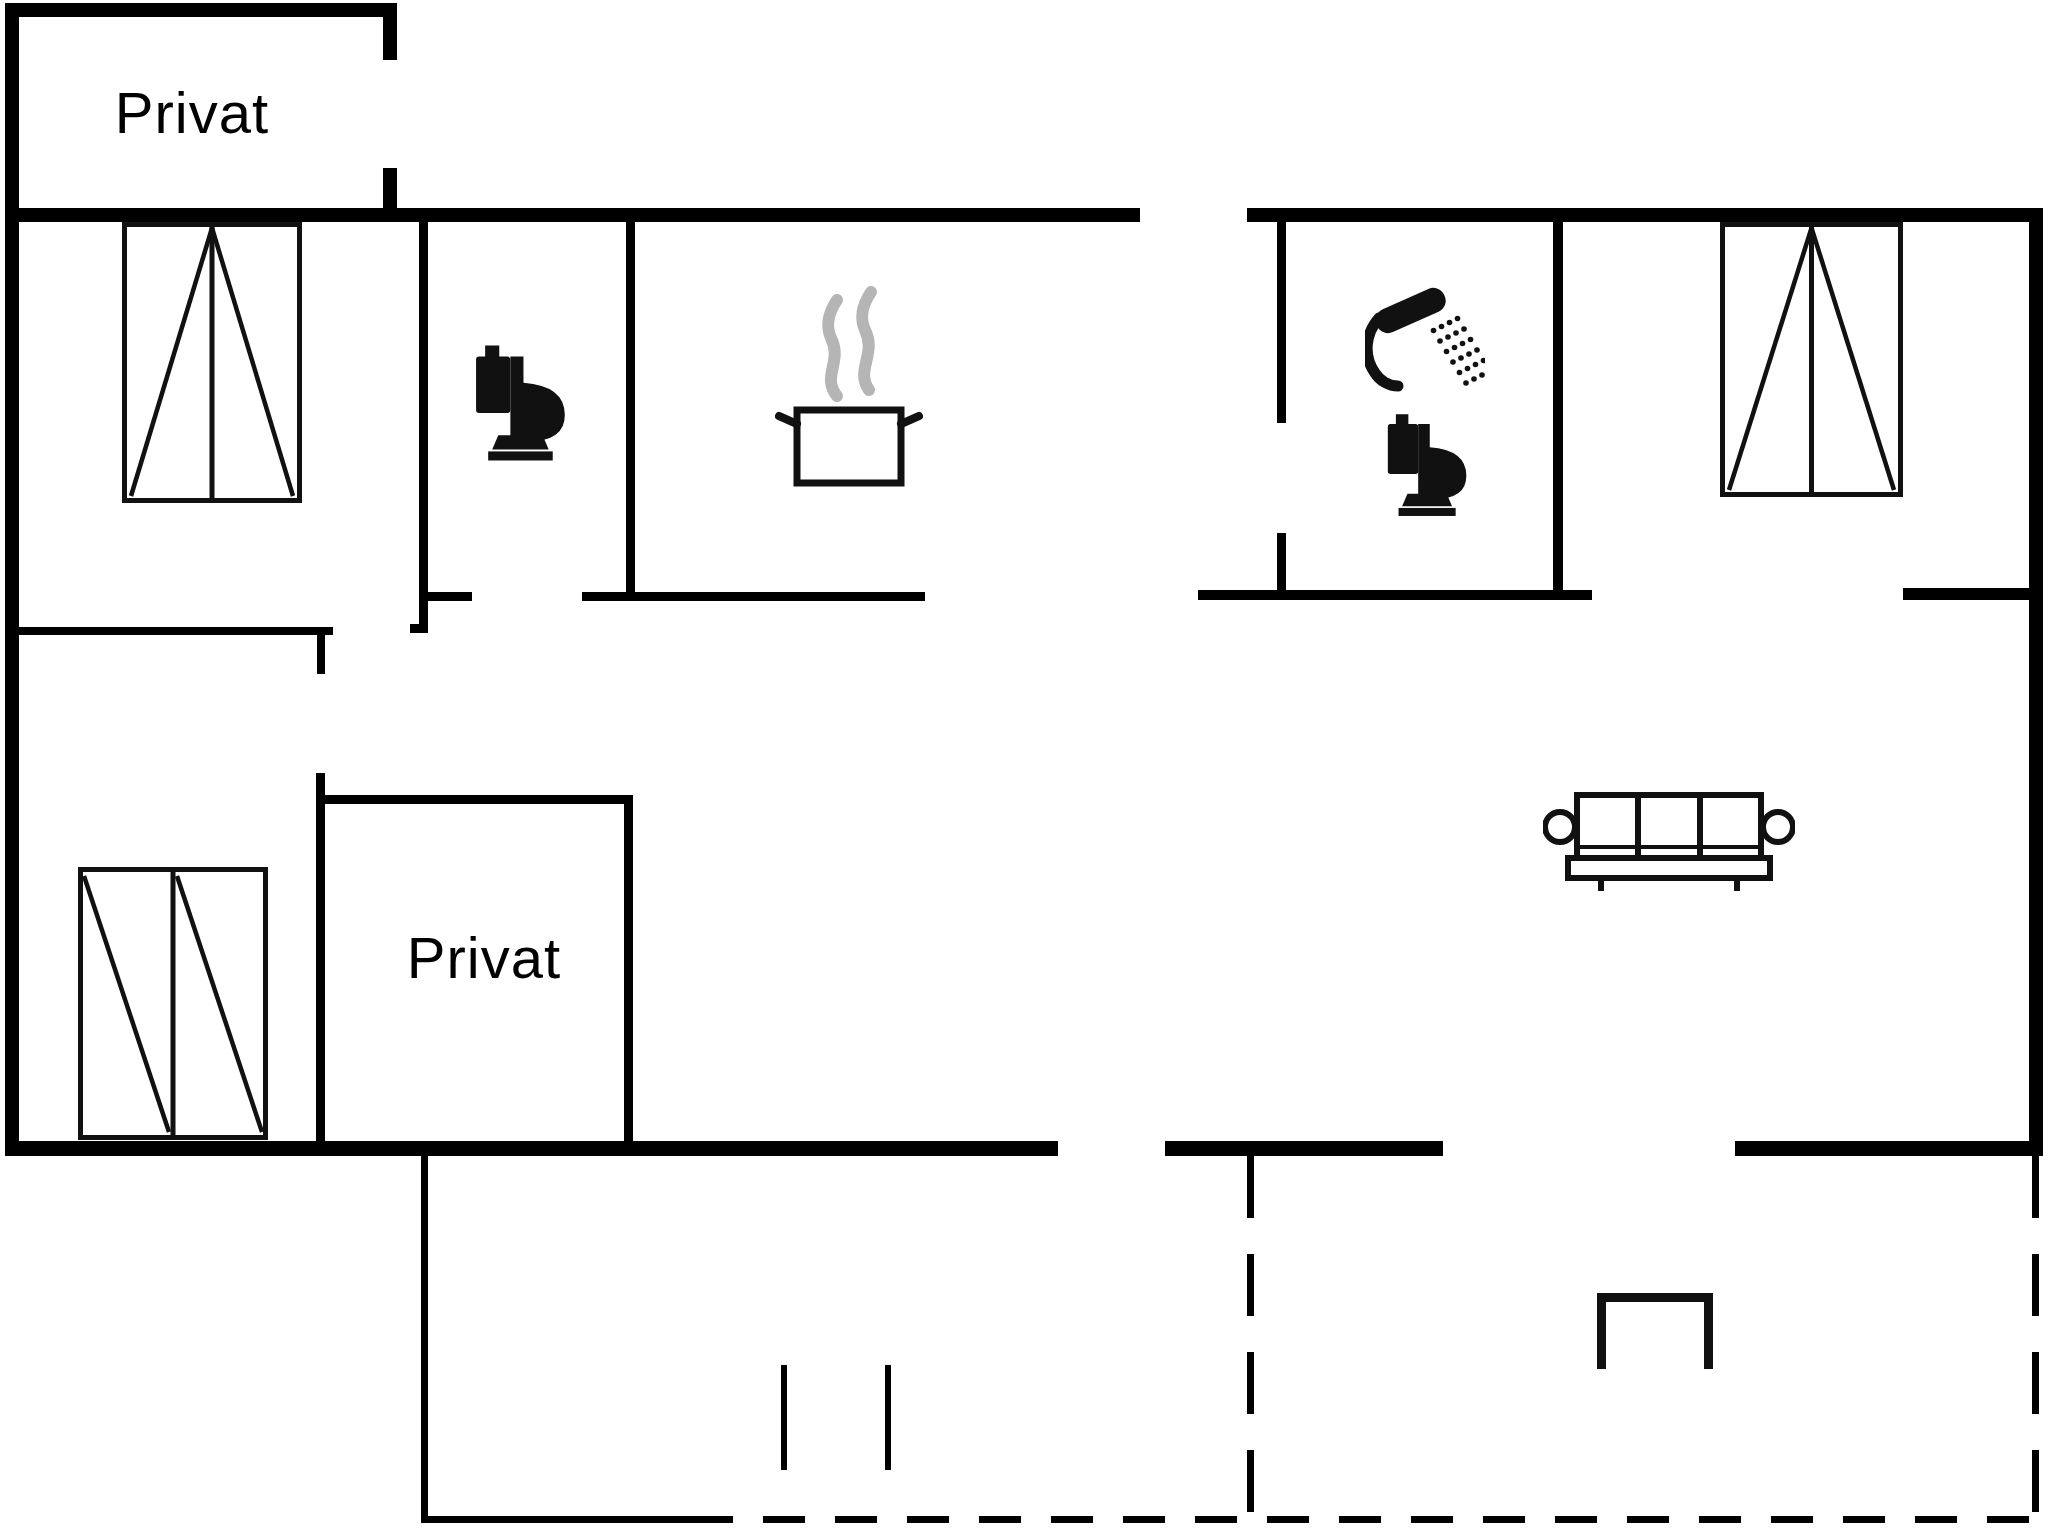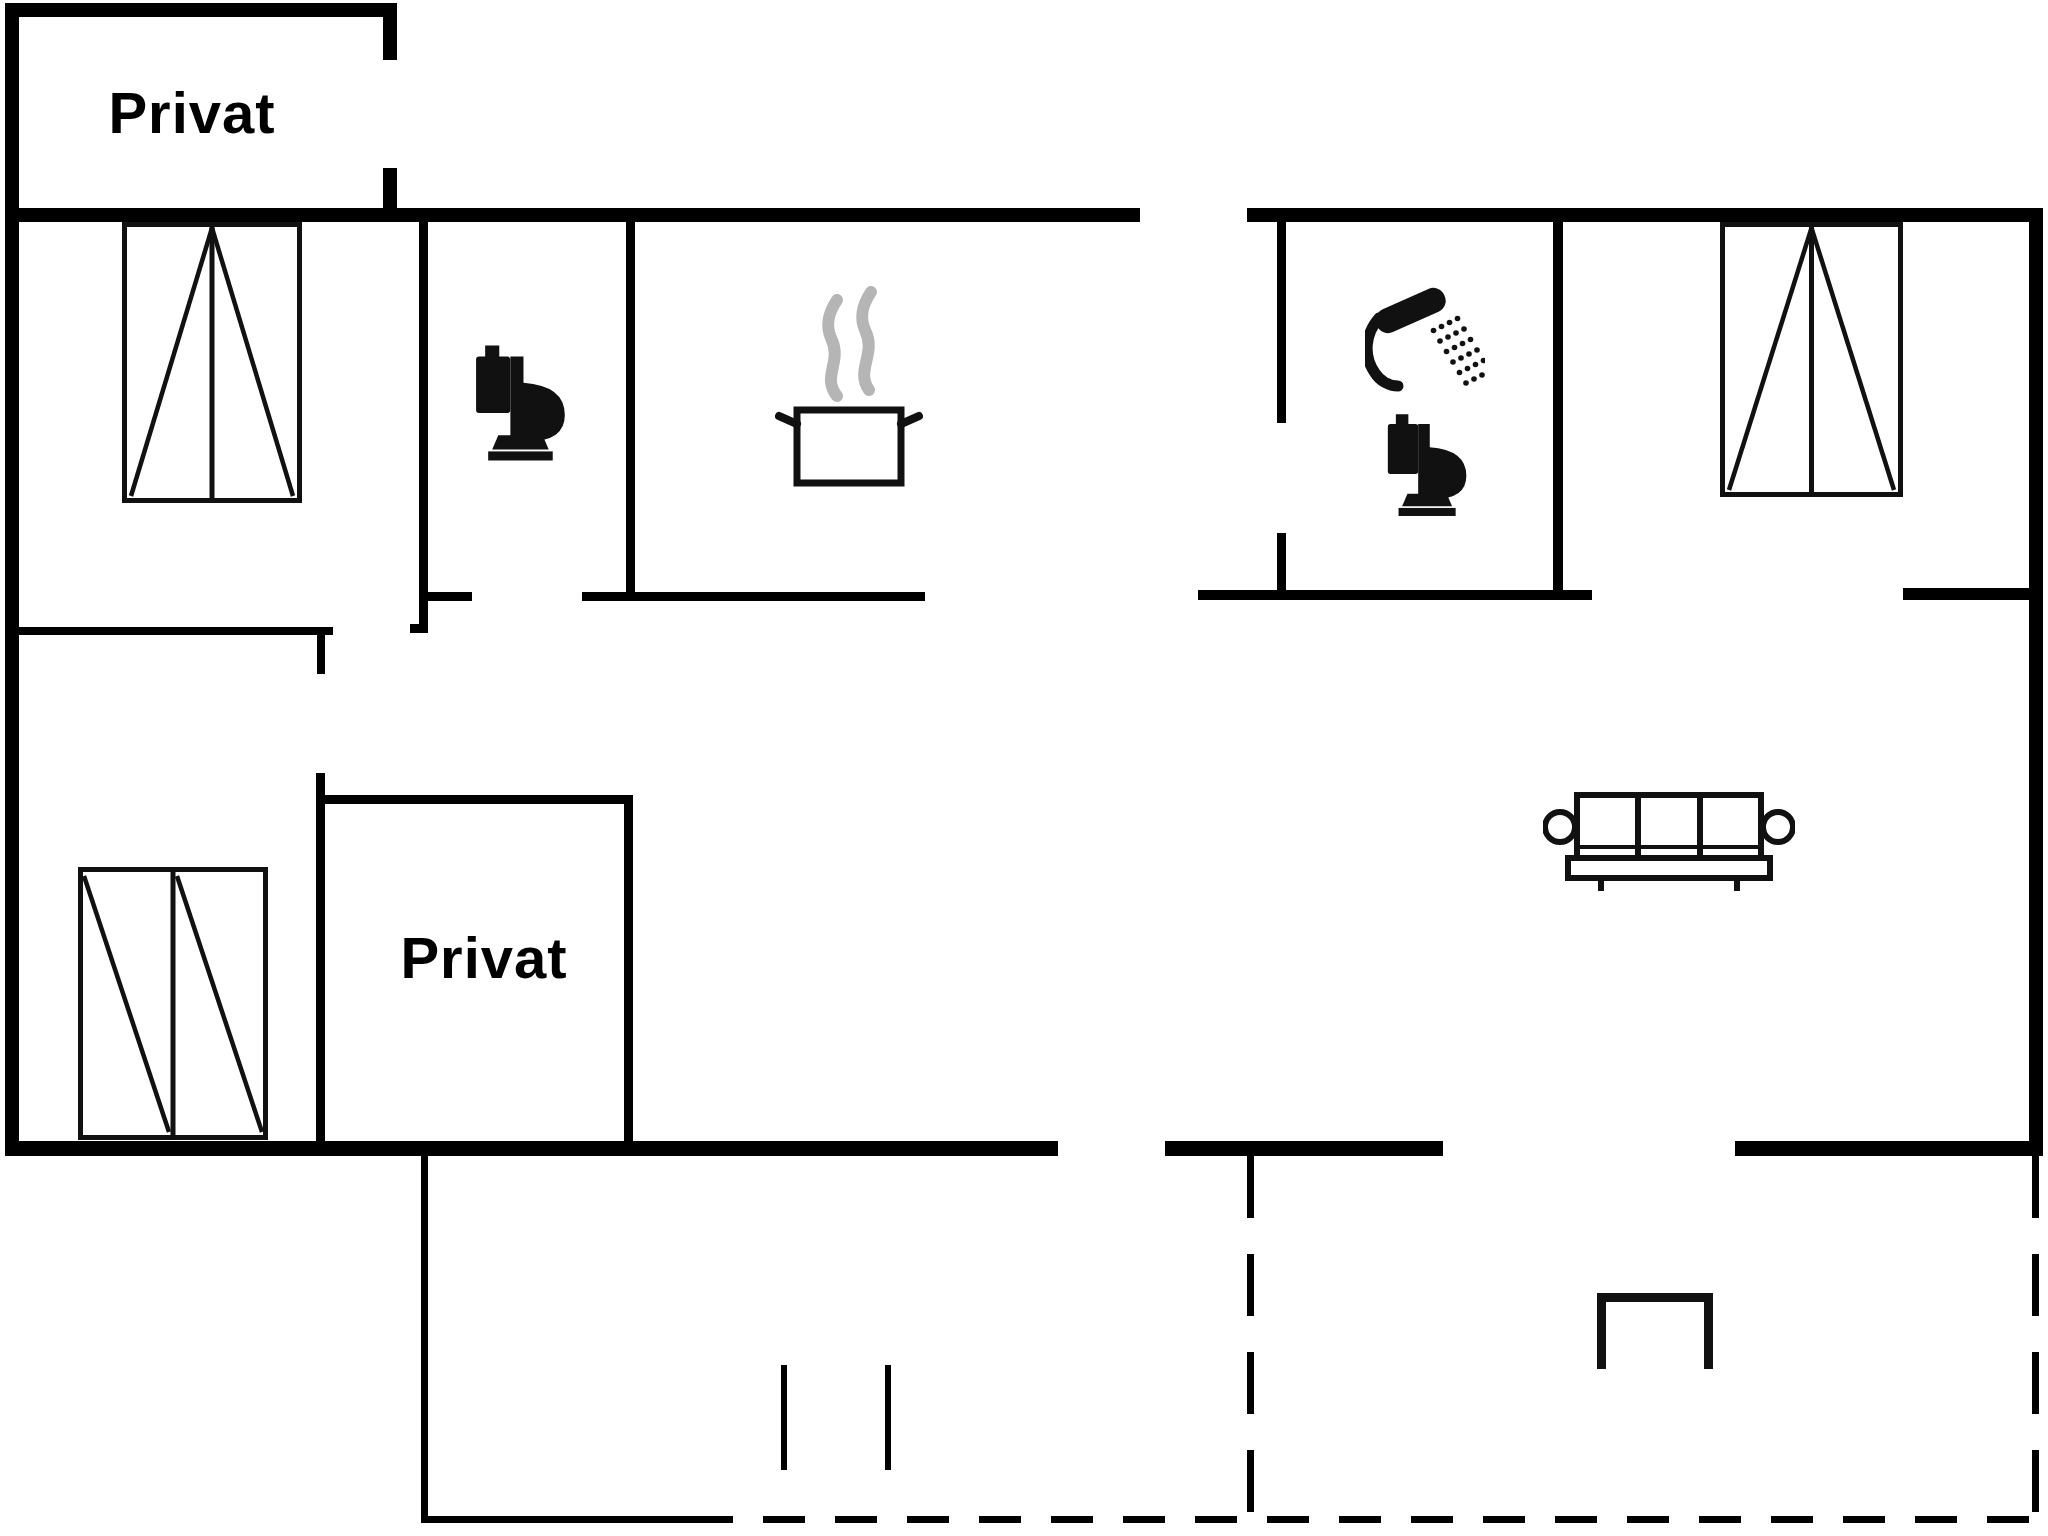--- a/index.html
+++ b/index.html
@@ -1,17 +1,17 @@
 <!DOCTYPE html>
 <html><head>
 <meta charset="utf-8">
 <title>Floor plan</title>
 <style>
   html,body{margin:0;padding:0;background:#ffffff;}
-  #plan{position:relative;width:2048px;height:1536px;background:#ffffff;overflow:hidden;font-weight:bold;}
+  #plan{position:relative;width:2048px;height:1536px;background:#ffffff;overflow:hidden;}
   .wall{position:absolute;background:#000000;}
   .symbol{position:absolute;line-height:0;}
   .plan-label{
     position:absolute;color:#000000;
     font-family:"Liberation Sans", sans-serif;
     transform:translate(-50%,-50%);
     white-space:nowrap;letter-spacing:1px;
   }
   .dash{position:absolute;}
   .dash-h{background:repeating-linear-gradient(90deg,#000 0,#000 var(--dash),transparent var(--dash),transparent calc(var(--dash) + var(--gap)));}

